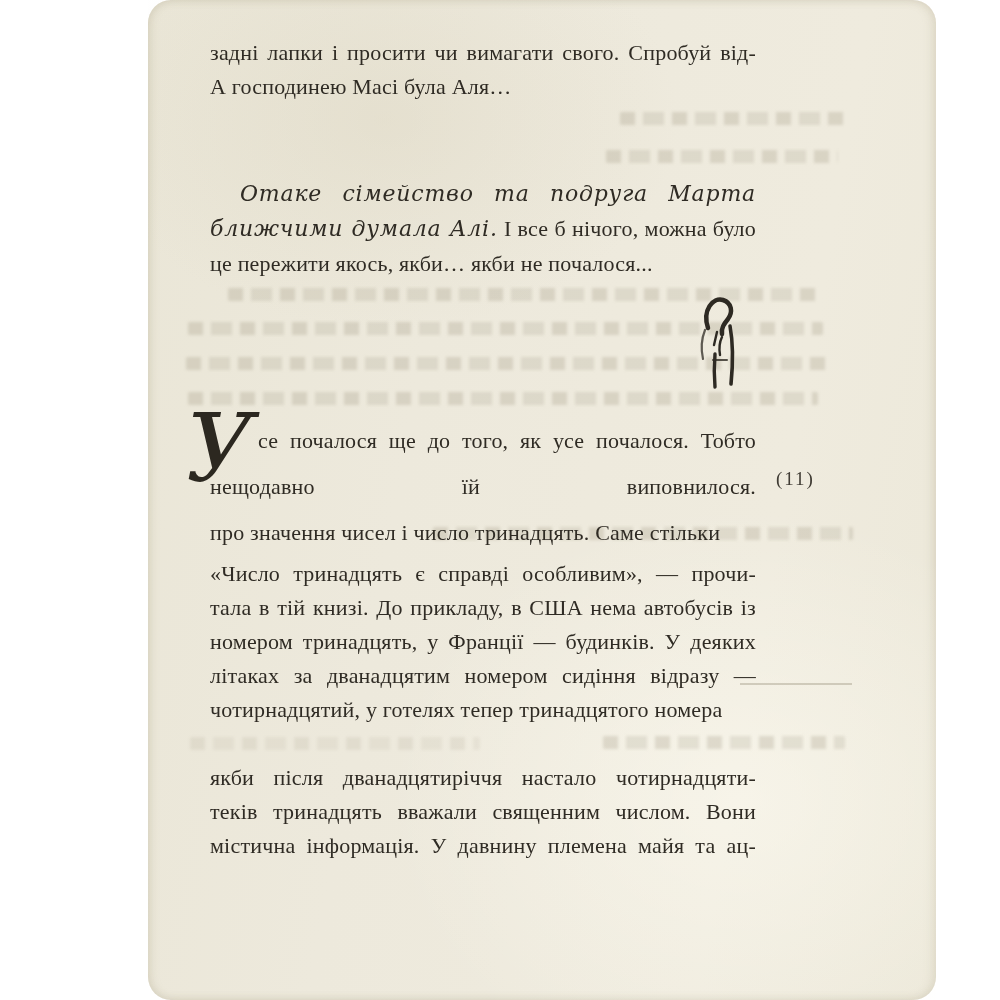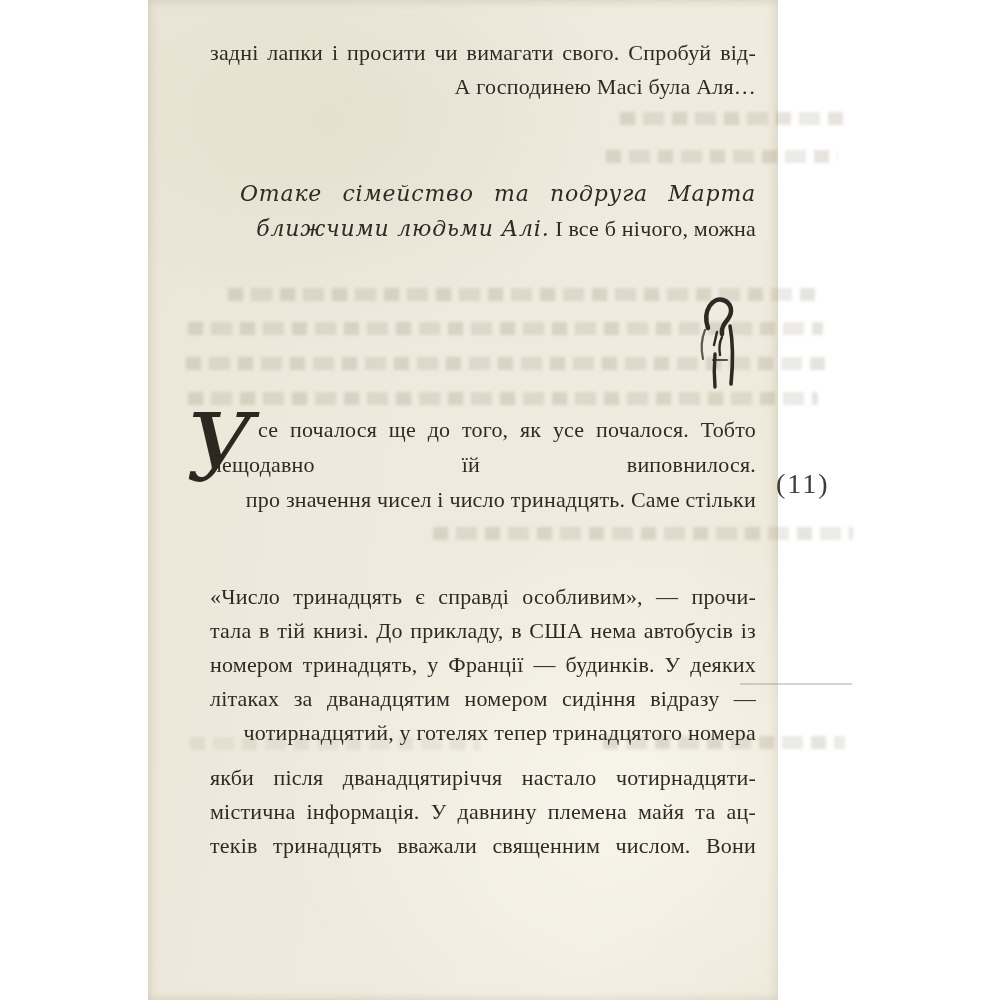--- a/index.html
+++ b/index.html
@@ -2,60 +2,61 @@
 <html><head>
 <meta charset="utf-8">
 <style>
   html,body { margin:0; padding:0; }
   body {
     width:1000px; height:1000px; position:relative; overflow:hidden;
     background:#ffffff;
     font-family:"Liberation Serif","DejaVu Serif",serif;
   }
   .page {
-    position:absolute; left:148px; top:0; width:630px; height:1000px;
+    position:absolute; left:148px; top:0; width:788px; height:1000px;
     background:linear-gradient(100deg,#EAE6D7 0%, #EDE9DC 35%, #EFEBDE 75%, #ECE8D9 100%);
     box-shadow: inset 3px 0 9px rgba(160,150,120,.22), inset -4px 0 10px rgba(160,150,120,.18);
+    border-radius: 23px;
   }
   .page::before{
     content:""; position:absolute; inset:0; pointer-events:none;
     background:
       radial-gradient(ellipse 420px 300px at 30% 12%, rgba(215,208,185,.35), rgba(215,208,185,0) 70%),
       radial-gradient(ellipse 500px 420px at 75% 80%, rgba(255,253,244,.5), rgba(255,253,244,0) 70%);
   }
   .para {
     position:absolute; left:62px; width:546px;
     color:#2F2B24; font-size:22px; letter-spacing:.2px;
   }
   .line {
     height:34px; line-height:34px; overflow:hidden;
     text-align:justify;
   }
   .line::after { content:""; display:inline-block; width:100%; height:0; }
-  .para .line:last-child { text-align:right; }
+  .para .line:last-child { text-align:left; }
   .para .line:last-child::after { content:none; }
   .para.cont .line:last-child { text-align:justify; }
   .para.cont .line:last-child::after { content:""; display:inline-block; width:100%; height:0; }
 
   .para-script .line { height:35px; line-height:35px; }
   .para-script .indent { padding-left:30px; }
   .script { font-style:italic; font-family:"DejaVu Serif",serif; letter-spacing:.8px; }
 
   .para-dropcap { padding-top:0; }
-  .para-dropcap .line { height:35px; line-height:35px; }
+  .para-dropcap .line { height:35px; line-height:35px;margin-top:11px; }
   .para-dropcap .l0, .para-dropcap .l1 { padding-left:48px; }
   .dropcap {
     position:absolute; left:-24px; top:-8px;
     font-size:94px; line-height:90px; font-style:italic;
     font-family:"DejaVu Serif",serif; color:#2C2820;
   }
 
   .page-number {
     position:absolute; left:628px; top:468px;
-    font-size:28px; letter-spacing:2px; color:#403C34;
+    font-size:19px; letter-spacing:2px; color:#403C34;
     font-family:"Liberation Serif",serif;
   }
 
   .ornament { position:absolute; left:538px; top:292px; width:64px; height:104px; }
 
   .bleed {
     position:absolute; height:13px; border-radius:2px;
     background:repeating-linear-gradient(90deg,
       rgba(128,119,94,.20) 0px, rgba(128,119,94,.20) 15px,
       rgba(128,119,94,0) 15px, rgba(128,119,94,0) 23px,
@@ -83,21 +84,22 @@
   <div class="bleed" style="left:455px; top:736px; width:242px;"></div>
   <div class="crease" style="left:592px; top:683px; width:112px;"></div>
 
   <div class="para" style="top:36px;">
       <div class="line l0">задні лапки і просити чи вимагати свого. Спробуй від-</div>
       <div class="line l2">А господинею Масі була Аля…</div>
     </div>
 
   <div class="para para-script" style="top:176px;">
     <div class="line indent"><span class="script">Отаке сімейство та подруга Марта були най-</span></div>
-    <div class="line"><span class="script">ближчими людьми Алі.</span> <span>І все б нічого, можна було б</span></div>
+    <div class="line"><span class="script">ближчими думала Алі.</span> <span>І все б нічого, можна було б</span></div>
+    <div class="line"><span>це пережити якось, якби… якби не почалося...</span></div>
   </div>
 
   <div class="ornament">
     <svg width="64" height="104" viewBox="0 0 64 104" xmlns="http://www.w3.org/2000/svg">
       <g fill="none" stroke="#2E2A23" stroke-linecap="round" stroke-linejoin="round">
         <path d="M22 36 C16 18 27 5 37 8 C46 11 47 20 42 27 C38 32 35 36 36 42" stroke-width="4.5"></path>
         <path d="M19 38 C15 48 15 58 17 67" stroke-width="2.2" opacity=".75"></path>
         <path d="M31 40 L28 53 M36 45 C33 51 33 57 34 63" stroke-width="2.4"></path>
         <path d="M44 34 C47 50 47 72 45 92" stroke-width="3.6"></path>
         <path d="M29 62 C28 74 28 84 29 95" stroke-width="3.4"></path>
@@ -109,27 +111,27 @@
   <div class="para para-dropcap" style="top:412px; position:absolute;">
     <span class="dropcap">У</span>
 
   <div class="line l0">се почалося ще до того, як усе почалося. Тобто</div>
       <div class="line l3">нещодавно їй виповнилося.</div>
       <div class="line l2">про значення чисел і число тринадцять. Саме стільки</div>
     </div>
 
   <div class="page-number">(11)</div>
 
-  <div class="para" style="top:557px;margin-top:23px;">
+  <div class="para" style="top:557px;">
       <div class="line l0">«Число тринадцять є справді особливим», — прочи-</div>
       <div class="line l1">тала в тій книзі. До прикладу, в США нема автобусів із</div>
       <div class="line l2">номером тринадцять, у Франції — будинків. У деяких</div>
       <div class="line l3">літаках за дванадцятим номером сидіння відразу —</div>
       <div class="line l4">чотирнадцятий, у готелях тепер тринадцятого номера</div>
     </div>
 
   <div class="para cont" style="top:761px;">
       <div class="line l1">якби після дванадцятиріччя настало чотирнадцяти-</div>
+      <div class="line l4">теків тринадцять вважали священним числом. Вони</div>
       <div class="line l3">містична інформація. У давнину племена майя та ац-</div>
-      <div class="line l4">теків тринадцять вважали священним числом. Вони</div>
     </div>
 
 </div>
 
 </body></html>

